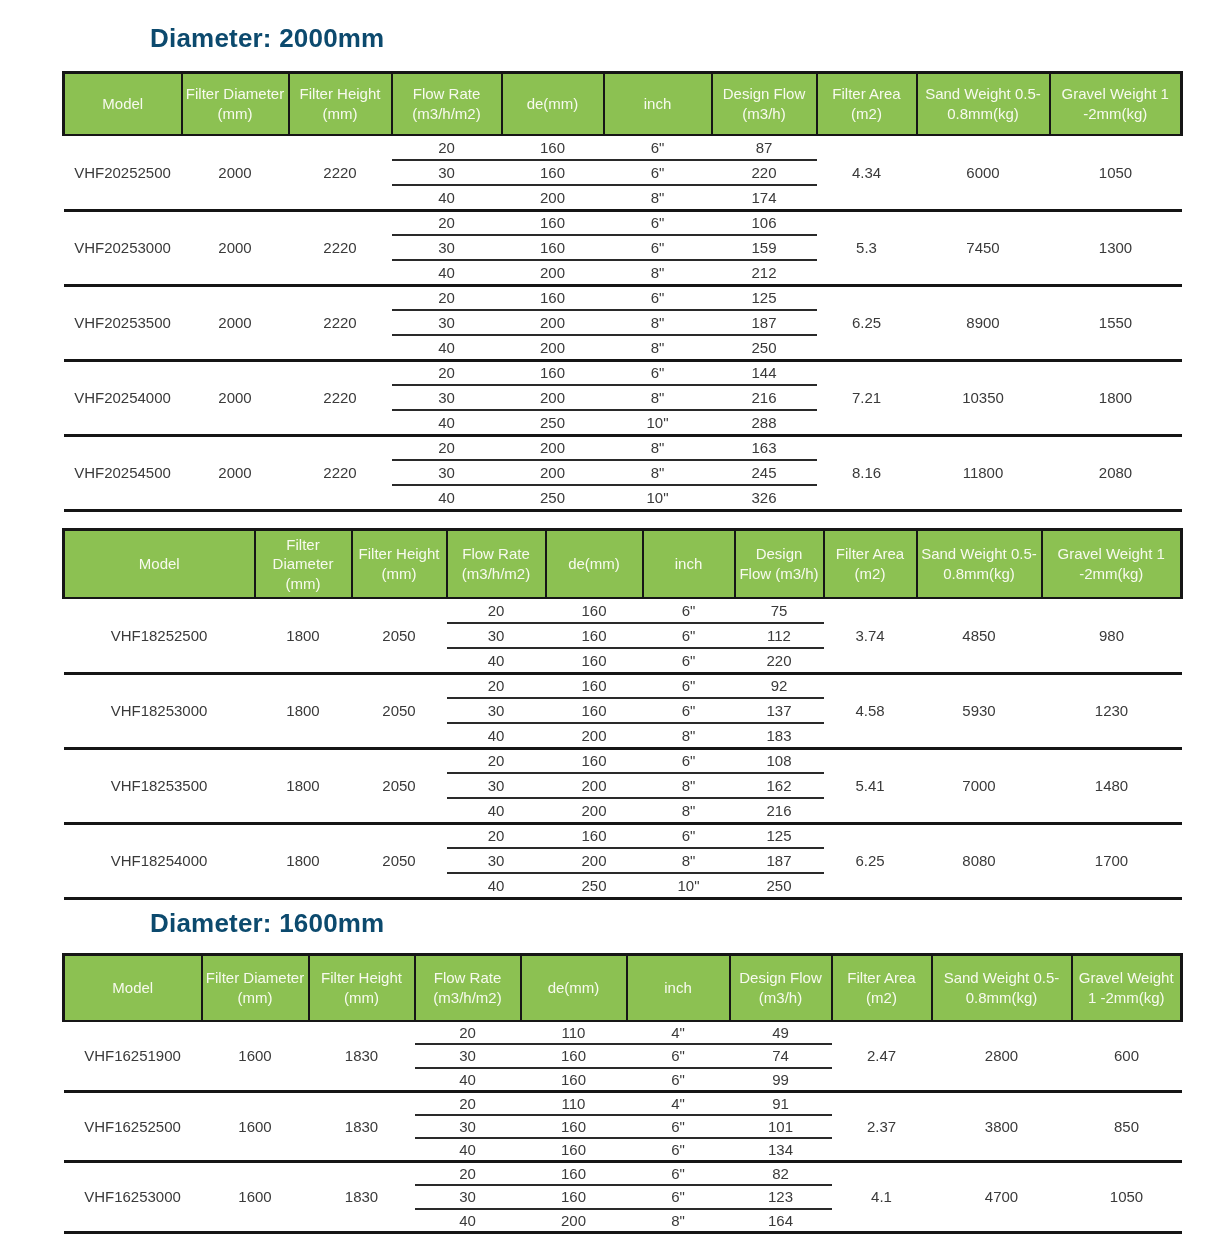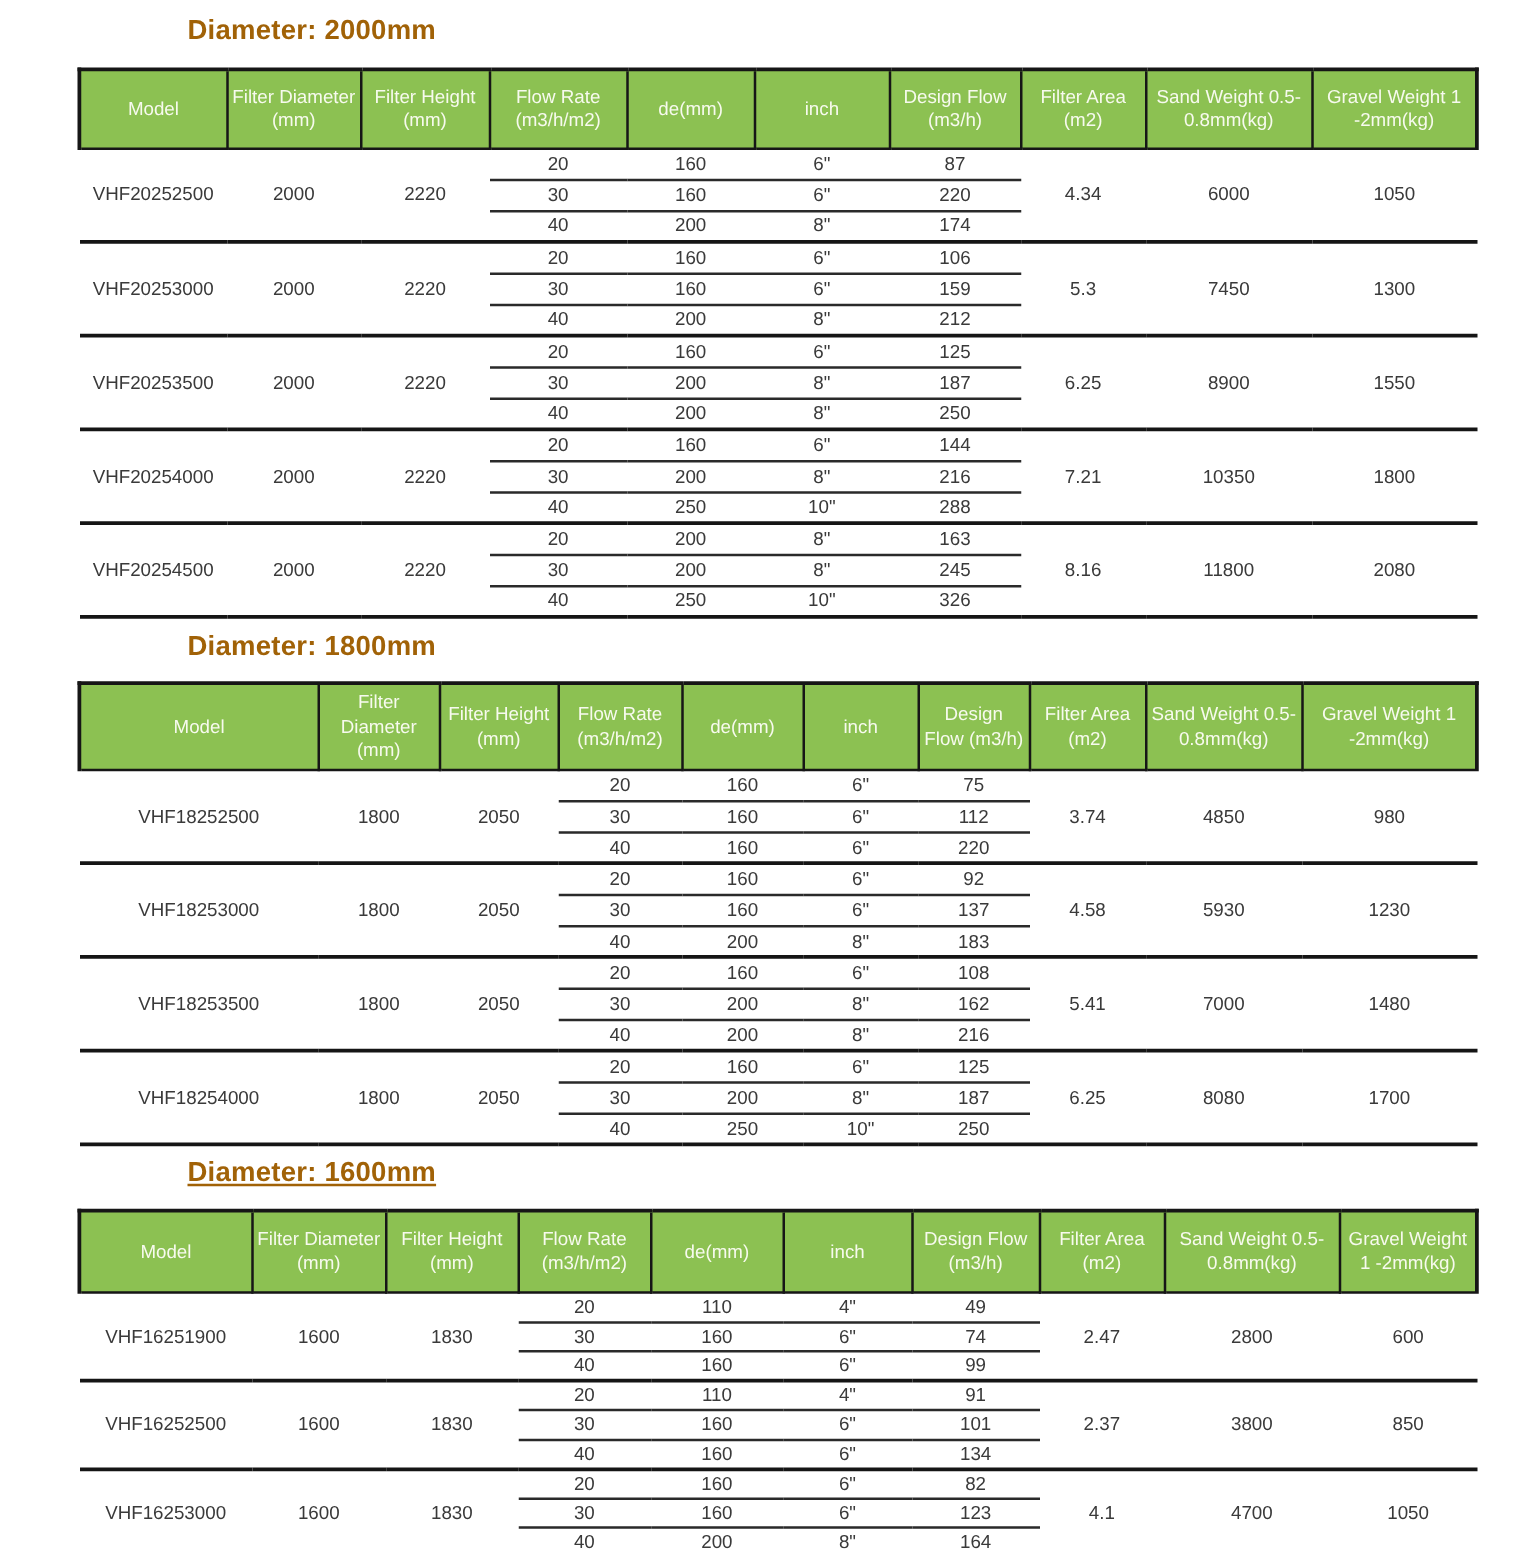--- a/index.html
+++ b/index.html
@@ -7,29 +7,29 @@
   body {
     width: 1229px;
     height: 1239px;
     font-family: "Liberation Sans", "DejaVu Sans", sans-serif;
     color: #3a3a3a;
     overflow: hidden;
   }
   .page { padding-top: 8px; }
 
   .section-title {
-    font-size: 22px;
+    font-size: 26px;
     font-weight: 700;
-    color: #a16207;
-    margin: 4px 0 0 150px;
+    color: #0c4a6e;
+    margin: 16px 0 0 150px;
     line-height: 1.1;
     letter-spacing: 0.2px;
   }
   .sec-1 .section-title { margin-top: 10px; }
-  .sec-2 .section-title { margin-top: 9px; text-decoration: underline; }
+  .sec-2 .section-title { margin-top: 9px; }
 
   table.spec-table {
     border-collapse: collapse;
     table-layout: fixed;
     width: 1118px;
     margin: 18px 0 0 62px;
     font-size: 15px;
   }
   .sec-1 table.spec-table, .sec-2 table.spec-table { margin-top: 16px; }
 
@@ -236,21 +236,20 @@
             <td>40</td>
             <td>250</td>
             <td>10"</td>
             <td>326</td>
           </tr>
         </tbody>
       </table>
   </section>
 
   <section class="sec-1">
-    <h2 class="section-title">Diameter: 1800mm</h2>
     <table class="spec-table t1">
         <colgroup>
           <col class="c0">
           <col class="c1">
           <col class="c2">
           <col class="c3">
           <col class="c4">
           <col class="c5">
           <col class="c6">
           <col class="c7">

